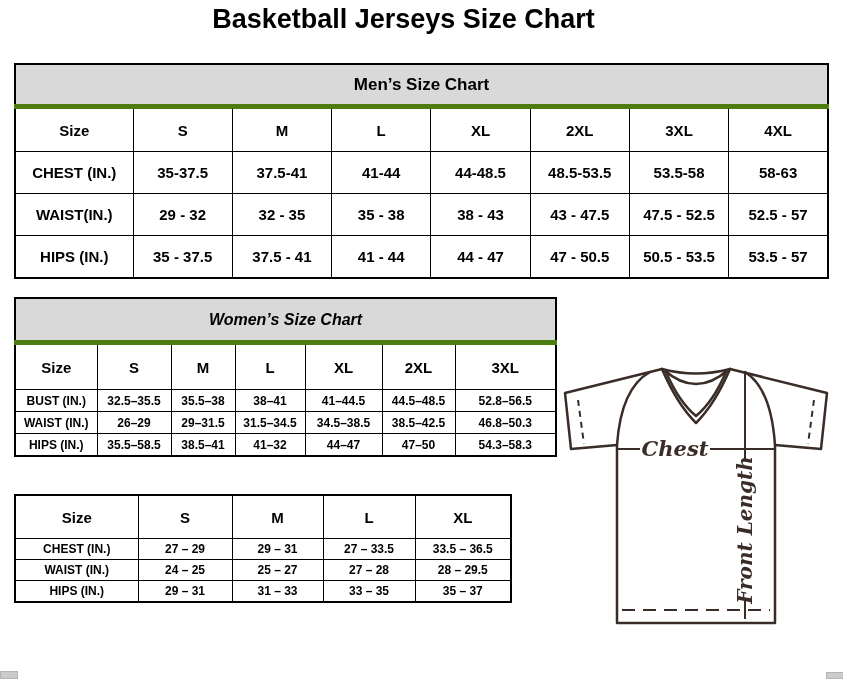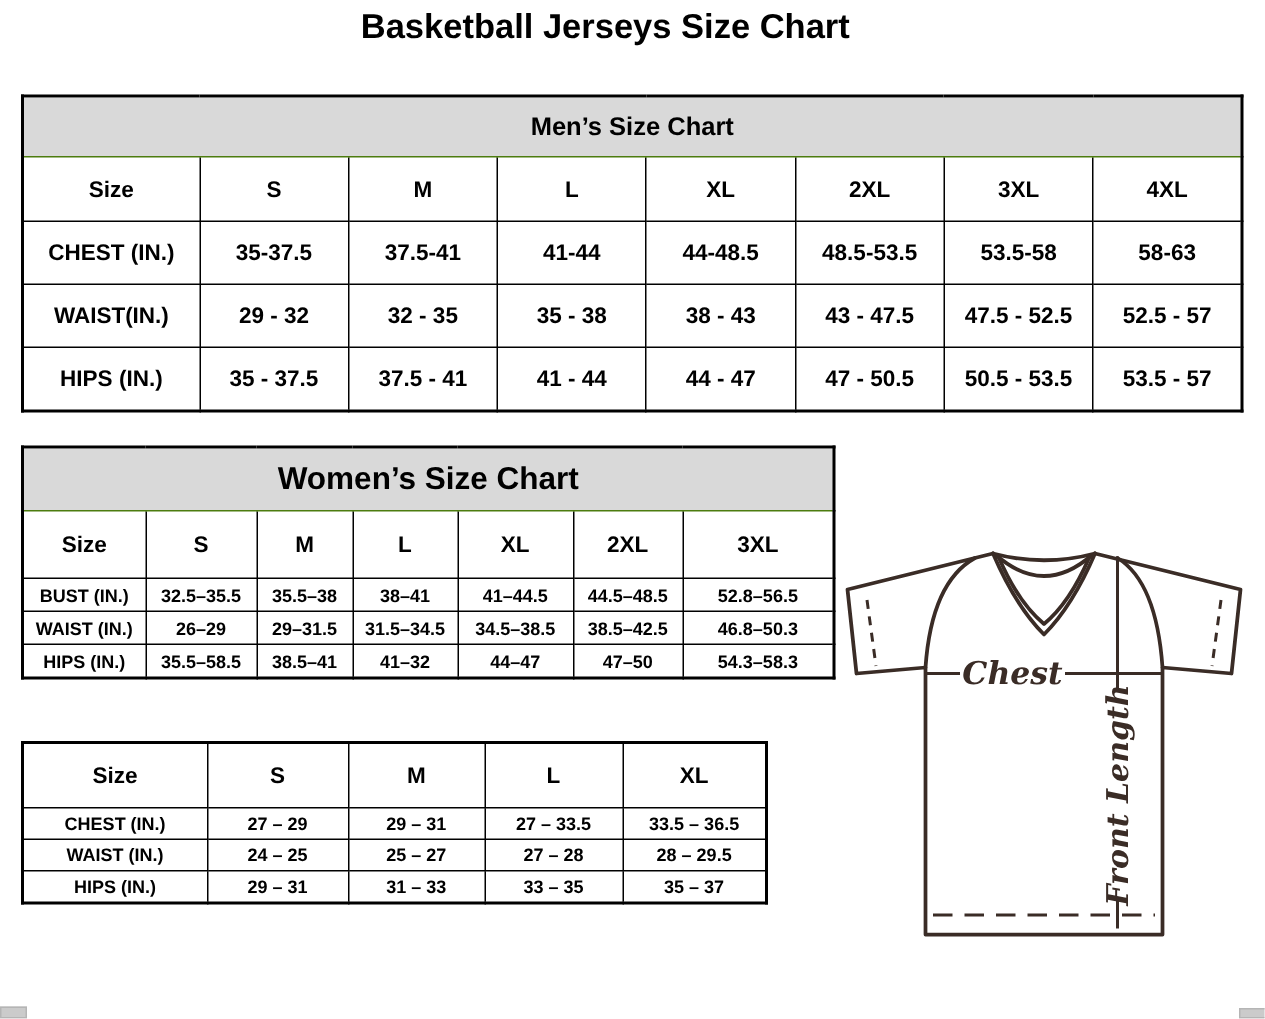--- a/index.html
+++ b/index.html
@@ -2,37 +2,37 @@
 <html style="--header_bg: #d9d9d9; --diagram_line: #3a2c26; --border: #000000; --background: #ffffff;"><head>
 <meta charset="utf-8">
 <style>
   html,body{margin:0;padding:0;}
   body{
     width:843px;height:679px;position:relative;overflow:hidden;
     background:#ffffff;font-family:"Liberation Sans",sans-serif;color:#000;
   }
   .page-title{
     position:absolute;left:0;top:4px;width:807px;margin:0;
-    text-align:center;font-size:23px;font-weight:bold;
+    text-align:center;font-size:27px;font-weight:bold;
   }
   table{border-collapse:collapse;position:absolute;table-layout:fixed;background:#fff;
         border:2px solid #000;}
   th,td{border:1px solid #000;text-align:center;font-weight:bold;padding:0;
         overflow:hidden;white-space:nowrap;}
-  .cap{background:var(--header_bg,#d9d9d9);border-bottom:1px solid #4d7c0f;}
+  .cap{background:var(--header_bg,#d9d9d9);border-bottom:5px solid #4d7c0f;}
 
   
   .men{left:14px;top:63px;width:815px;}
   .men .cap{font-size:17px;height:39px;}
   .men .size-row th{height:42px;font-size:15px;}
   .men td{height:41px;font-size:15px;}
 
   
   .women{left:14px;top:297px;width:543px;}
-  .women .cap{font-size:21px;height:41px;}
+  .women .cap{font-size:16px;height:41px;font-style:italic;}
   .women .size-row th{height:44px;font-size:15px;}
   .women td{height:21px;font-size:12px;}
 
   
   .youth{left:14px;top:494px;width:498px;}
   .youth .cap{font-size:16px;height:41px;}
   .youth .size-row th{height:42px;font-size:15px;}
   .youth td{height:20px;font-size:12px;}
 
   .jersey{position:absolute;left:555px;top:360px;}

